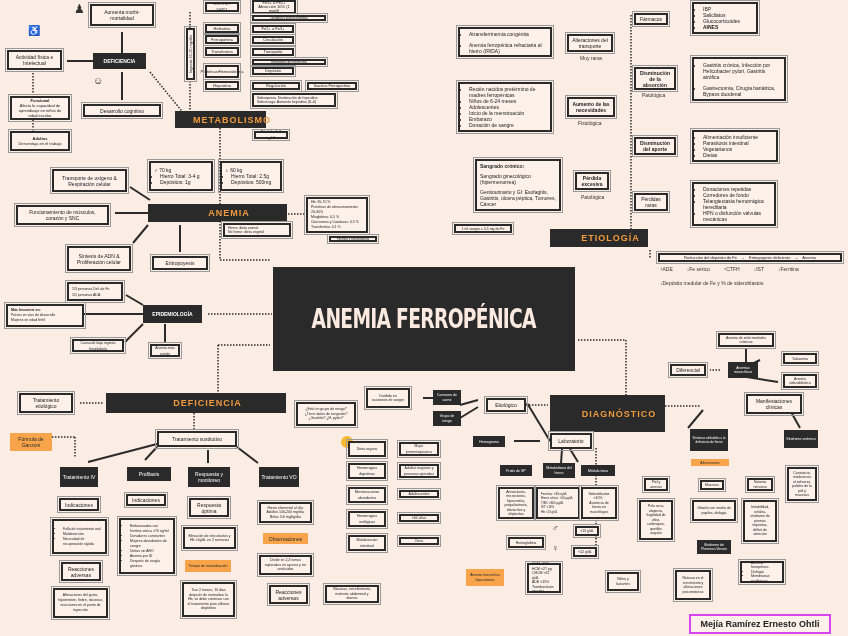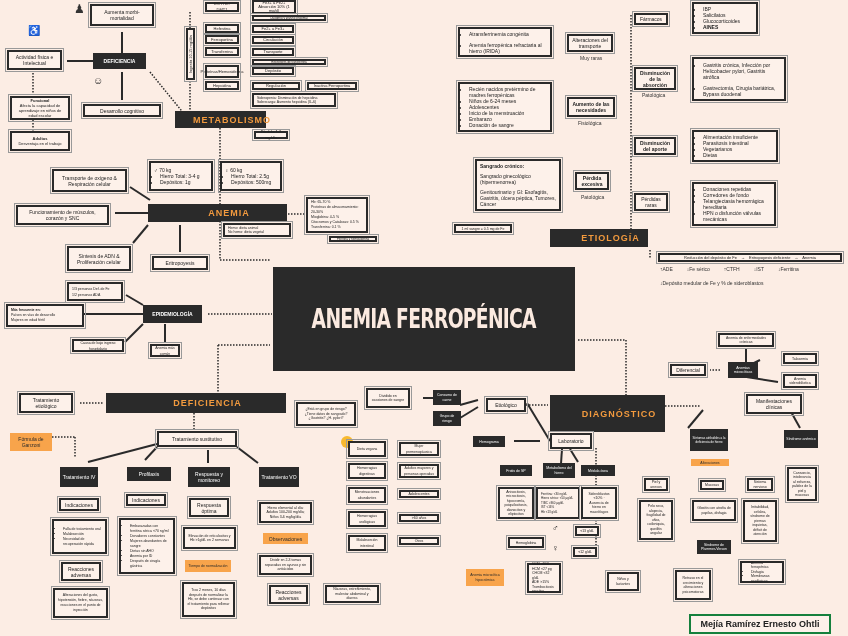--- a/index.html
+++ b/index.html
@@ -9,21 +9,21 @@
   .d{position:absolute;box-sizing:border-box;background:#2a2a2a;color:#fff;font-size:5px;line-height:6px;text-align:center;display:flex;align-items:center;justify-content:center;padding:2px;flex-direction:column;}
   .o{position:absolute;box-sizing:border-box;background:#f8a44b;color:#2a2a2a;font-size:5px;line-height:6px;text-align:center;display:flex;align-items:center;justify-content:center;padding:2px;flex-direction:column;}
   .hdr{position:absolute;box-sizing:border-box;background:#2a2a2a;color:#f29a3e;font-weight:bold;letter-spacing:1px;display:flex;align-items:center;justify-content:center;font-size:9px;padding-left:23px;}
   .t{position:absolute;font-size:5px;line-height:6px;color:#333;}
   .n ul{margin:0;padding-left:6px;text-align:left;}
   .n li{margin:0;}
   svg.lines{position:absolute;left:0;top:0;}
   .center{position:absolute;left:273px;top:267px;width:302px;height:104px;background:#2a2a2a;display:flex;flex-direction:column;align-items:center;justify-content:center;}
   .center .title{font-family:"DejaVu Sans",sans-serif;font-weight:bold;color:#fbeae0;font-size:26px;letter-spacing:-1px;transform:scaleX(0.72);white-space:nowrap;}
   .center .sub{color:#e5d9d2;font-size:11px;margin-top:6px;}
-  .author{position:absolute;left:689px;top:614px;width:142px;height:20px;border:2px solid #15803d;box-sizing:border-box;display:flex;align-items:center;justify-content:center;font-size:9px;font-weight:bold;background:#fdf1ea;}
+  .author{position:absolute;left:689px;top:614px;width:142px;height:20px;border:2px solid #d946ef;box-sizing:border-box;display:flex;align-items:center;justify-content:center;font-size:9px;font-weight:bold;background:#fdf1ea;}
 </style>
 </head>
 <body>
 
 <svg class="lines" width="848" height="636">
   <g stroke="#2a2a2a" stroke-width="2" fill="none">
     <line x1="122" y1="60" x2="122" y2="32"></line>
     <line x1="93" y1="61" x2="67" y2="61"></line>
     <line x1="122" y1="72" x2="122" y2="100"></line>
     <line x1="150" y1="200" x2="130" y2="187"></line>

